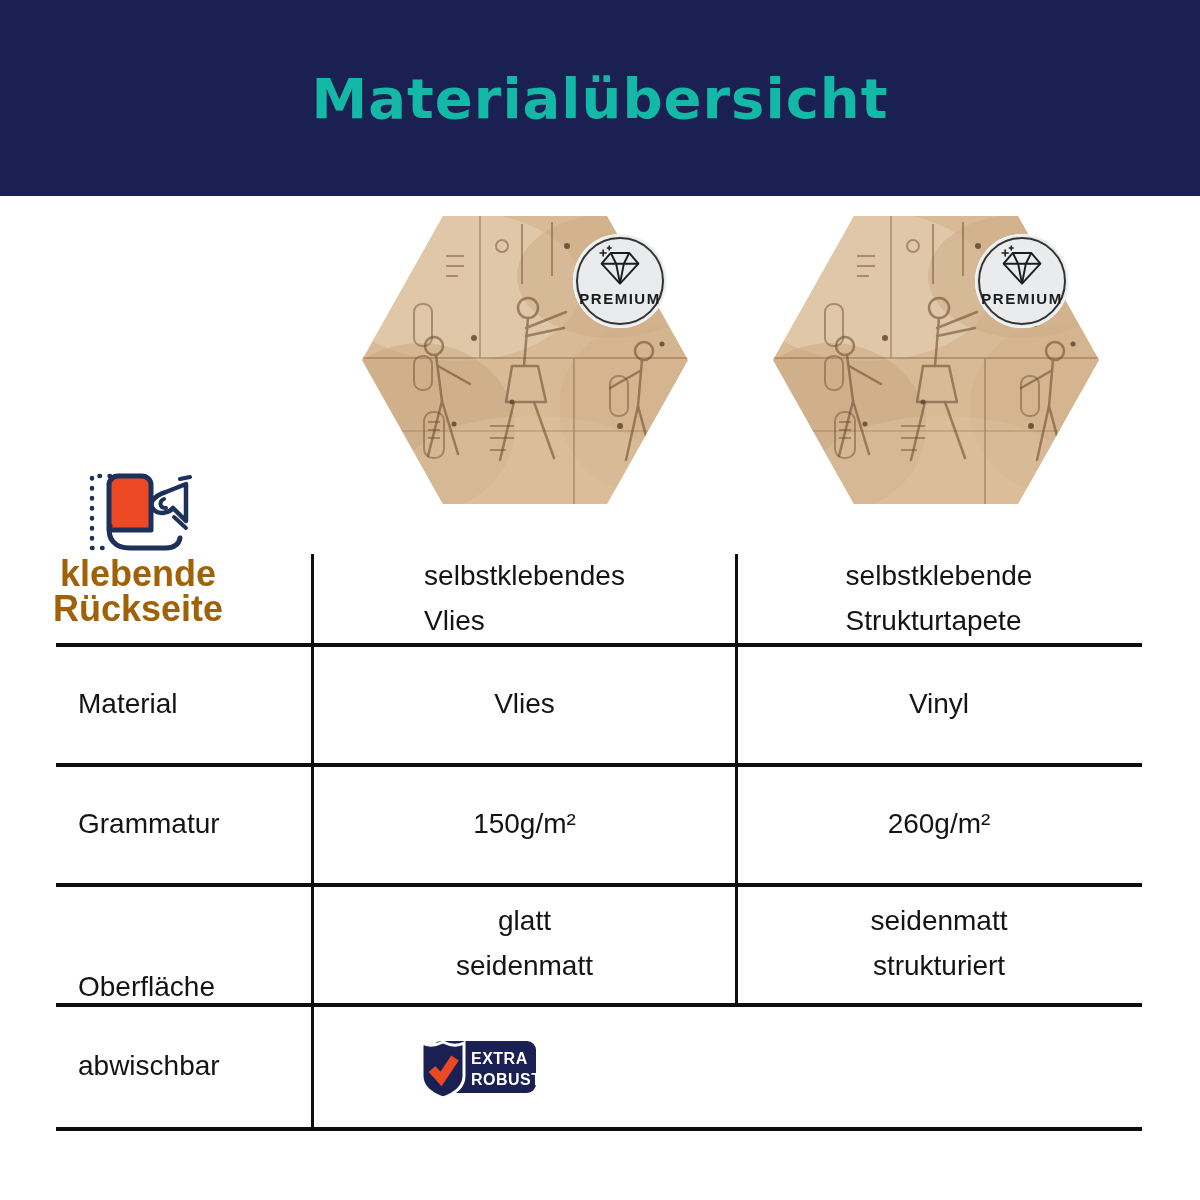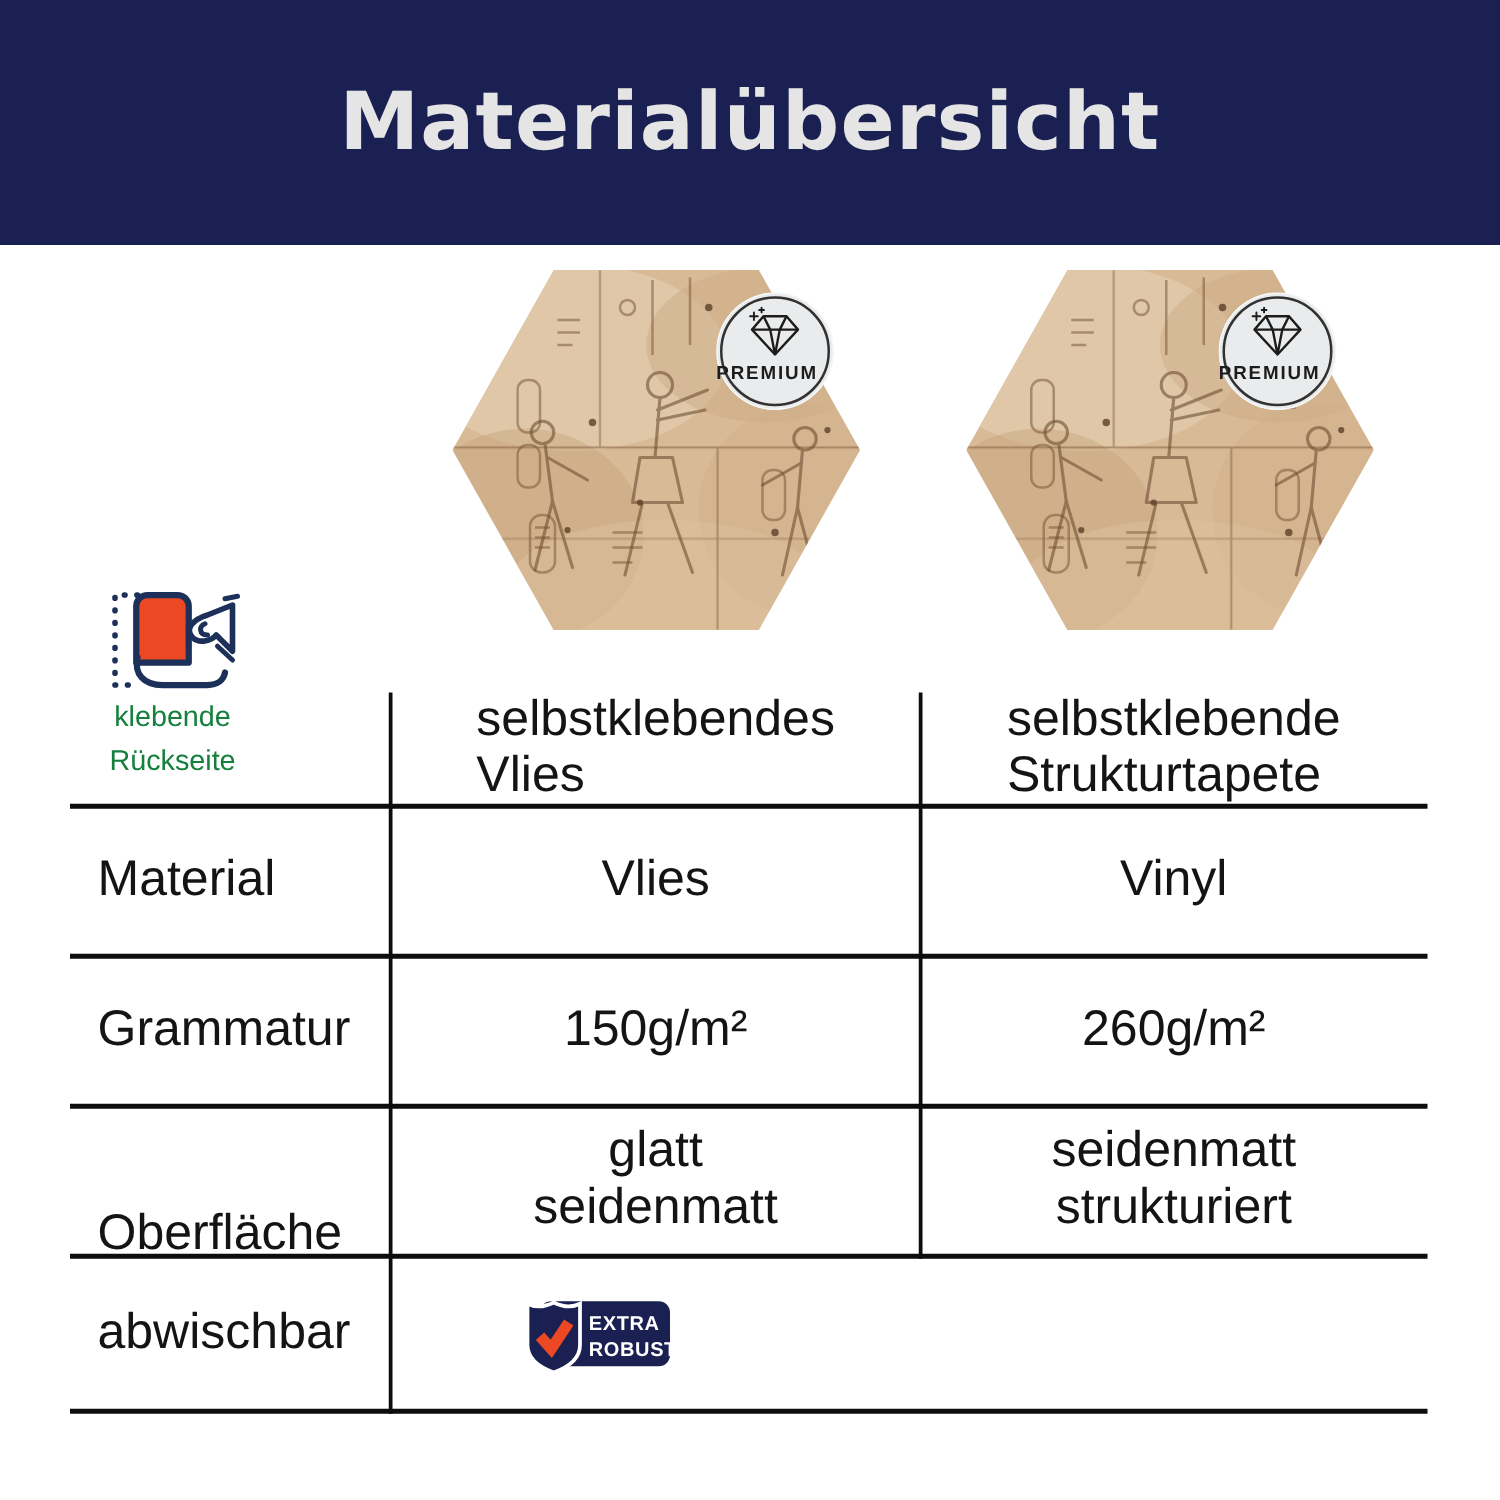--- a/index.html
+++ b/index.html
@@ -1,45 +1,45 @@
 <!DOCTYPE html>
 <html><head>
 <meta charset="utf-8">
 <style>
   html,body{margin:0;padding:0;background:#ffffff;}
   .page{position:relative;width:1200px;height:1200px;background:#ffffff;overflow:hidden;
         font-family:"Liberation Sans",sans-serif;}
   
   .header{position:absolute;left:0;top:0;width:1200px;height:196px;background:#1a2152;
           display:flex;align-items:center;justify-content:center;}
-  .header .title{color:#e5e5e5;font-family:"DejaVu Sans",sans-serif;font-weight:bold;
-          font-size:64px;letter-spacing:1px;white-space:nowrap;}
+  .header .title{color:#14b8a6;font-family:"DejaVu Sans",sans-serif;font-weight:bold;
+          font-size:56px;letter-spacing:1px;white-space:nowrap;}
   
   .hex{position:absolute;width:326px;height:288px;}
   .hex-left{left:362px;top:216px;}
   .hex-right{left:773px;top:216px;}
   
   .premium{position:absolute;width:94px;height:94px;border-radius:50%;background:#e9ebec;
            box-shadow:0 0 0 1px #f7f8f8 inset;}
   .premium .ring{position:absolute;left:3px;top:3px;right:3px;bottom:3px;border-radius:50%;
            border:2.5px solid #323232;}
   .premium svg{position:absolute;left:24px;top:11px;}
-  .premium .plabel{position:absolute;left:0;right:0;top:56px;text-align:left;
+  .premium .plabel{position:absolute;left:0;right:0;top:56px;text-align:center;
            font-weight:bold;font-size:15px;letter-spacing:1.5px;color:#1c1c1c;}
   .premium-left{left:573px;top:234px;}
   .premium-right{left:975px;top:234px;}
   
   .peel-icon{position:absolute;left:80px;top:464px;}
   .adhesive-label{position:absolute;left:38px;top:556px;width:200px;text-align:center;
-           color:#15803d;font-weight:normal;font-size:23px;line-height:35px;white-space:pre-line;}
+           color:#a16207;font-weight:bold;font-size:36px;line-height:35px;white-space:pre-line;}
   
   .hline{position:absolute;left:56px;width:1086px;height:4px;background:#0d0d0d;}
   .vline{position:absolute;width:3px;background:#0d0d0d;}
   
-  .cell{position:absolute;display:flex;align-items:center;color:#141414;font-size:40px;line-height:45px;}
+  .cell{position:absolute;display:flex;align-items:center;color:#141414;font-size:28px;line-height:45px;}
   .cell.center{justify-content:center;text-align:center;}
   .preline{white-space:pre-line;}
   .blockleft{display:inline-block;text-align:left;}
   .rowlabel{padding-left:22px;text-align:right;}
   
   .robust-badge{position:absolute;left:416px;top:1036px;}
 </style>
 </head>
 <body>
 

